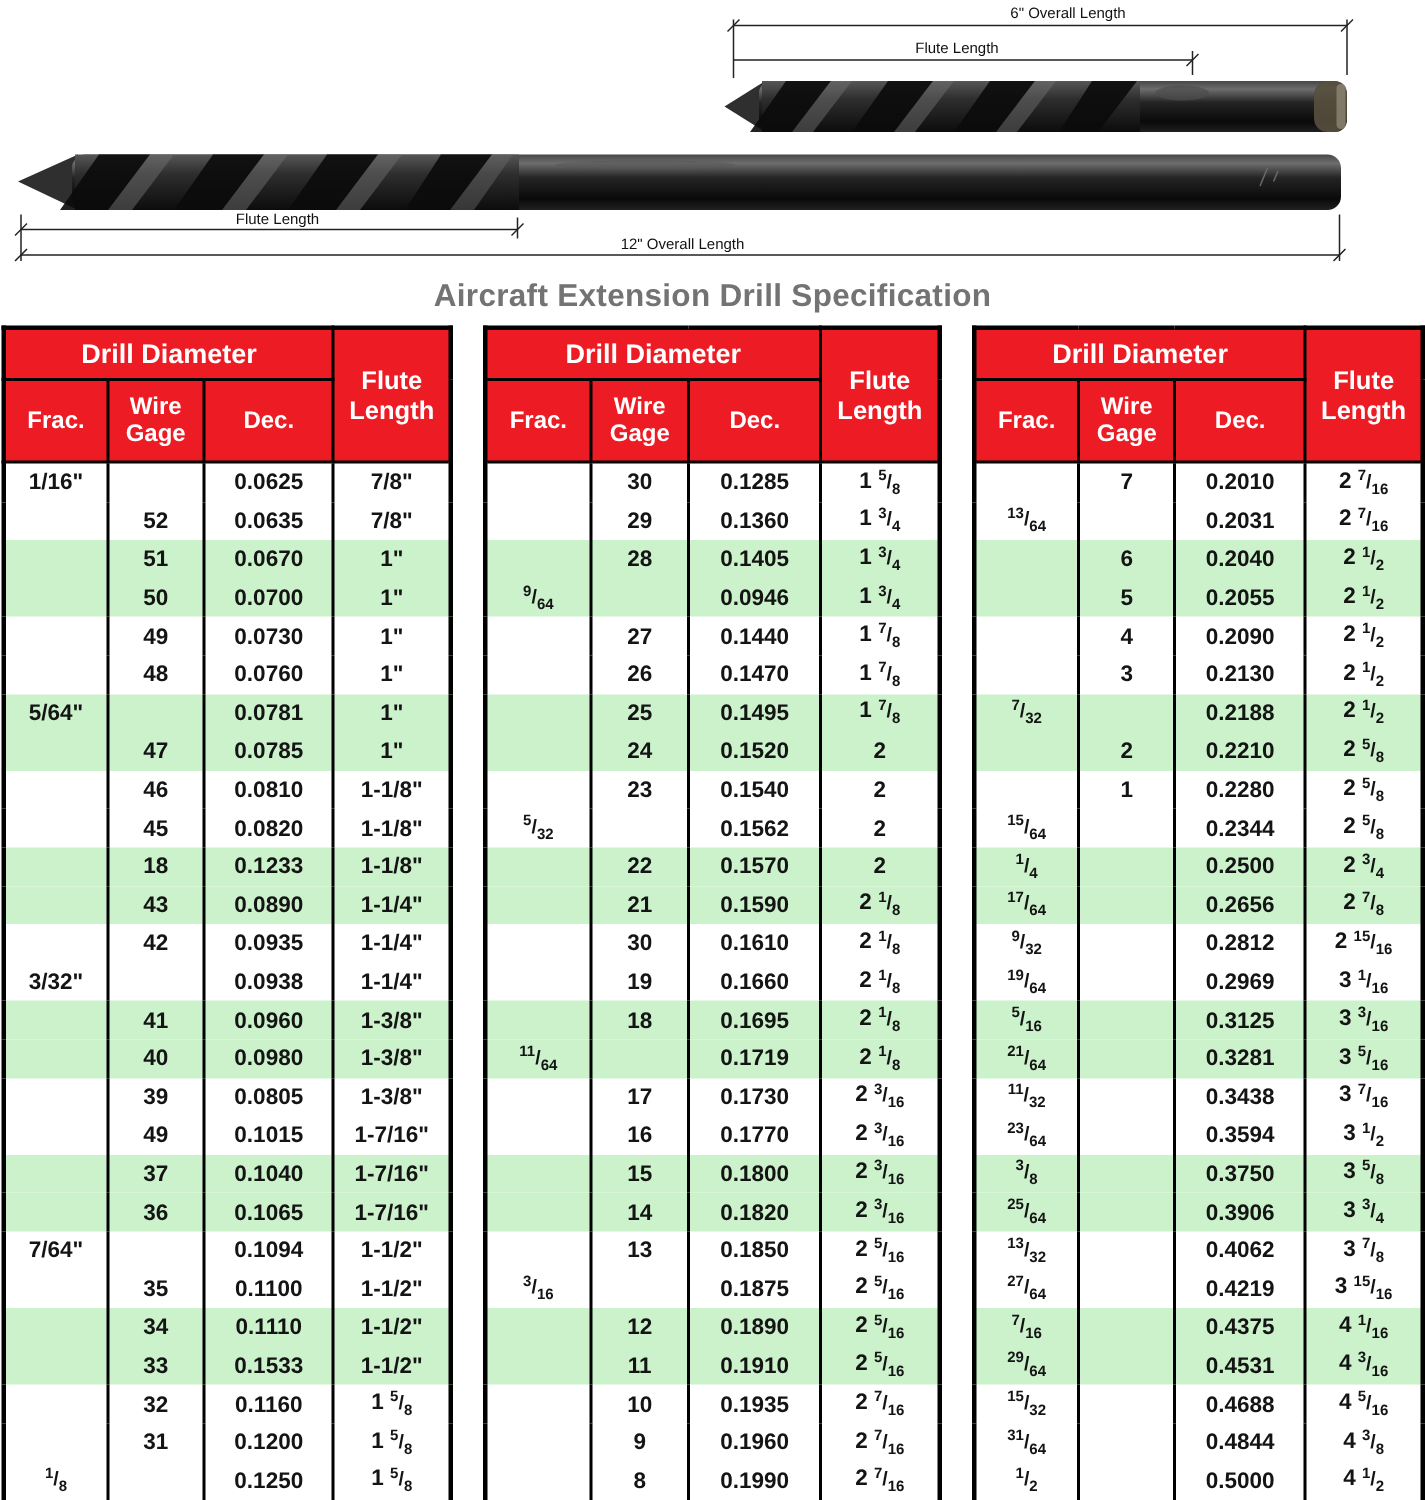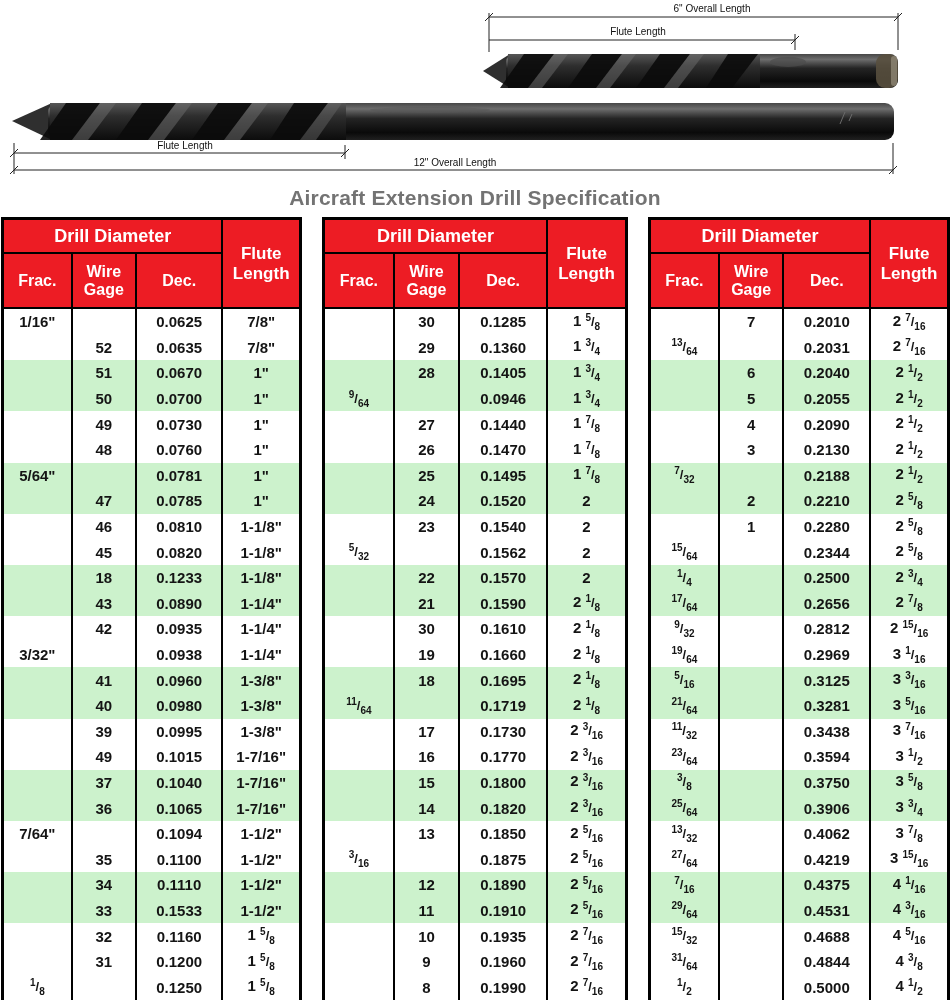--- a/index.html
+++ b/index.html
@@ -238,21 +238,21 @@
       </tr>
       <tr class="g">
         <td></td>
         <td>40</td>
         <td>0.0980</td>
         <td>1-3/8"</td>
       </tr>
       <tr>
         <td></td>
         <td>39</td>
-        <td>0.0995</td>
+        <td>0.0805</td>
         <td>1-3/8"</td>
       </tr>
       <tr>
         <td></td>
         <td>49</td>
         <td>0.1015</td>
         <td>1-7/16"</td>
       </tr>
       <tr class="g">
         <td></td>

